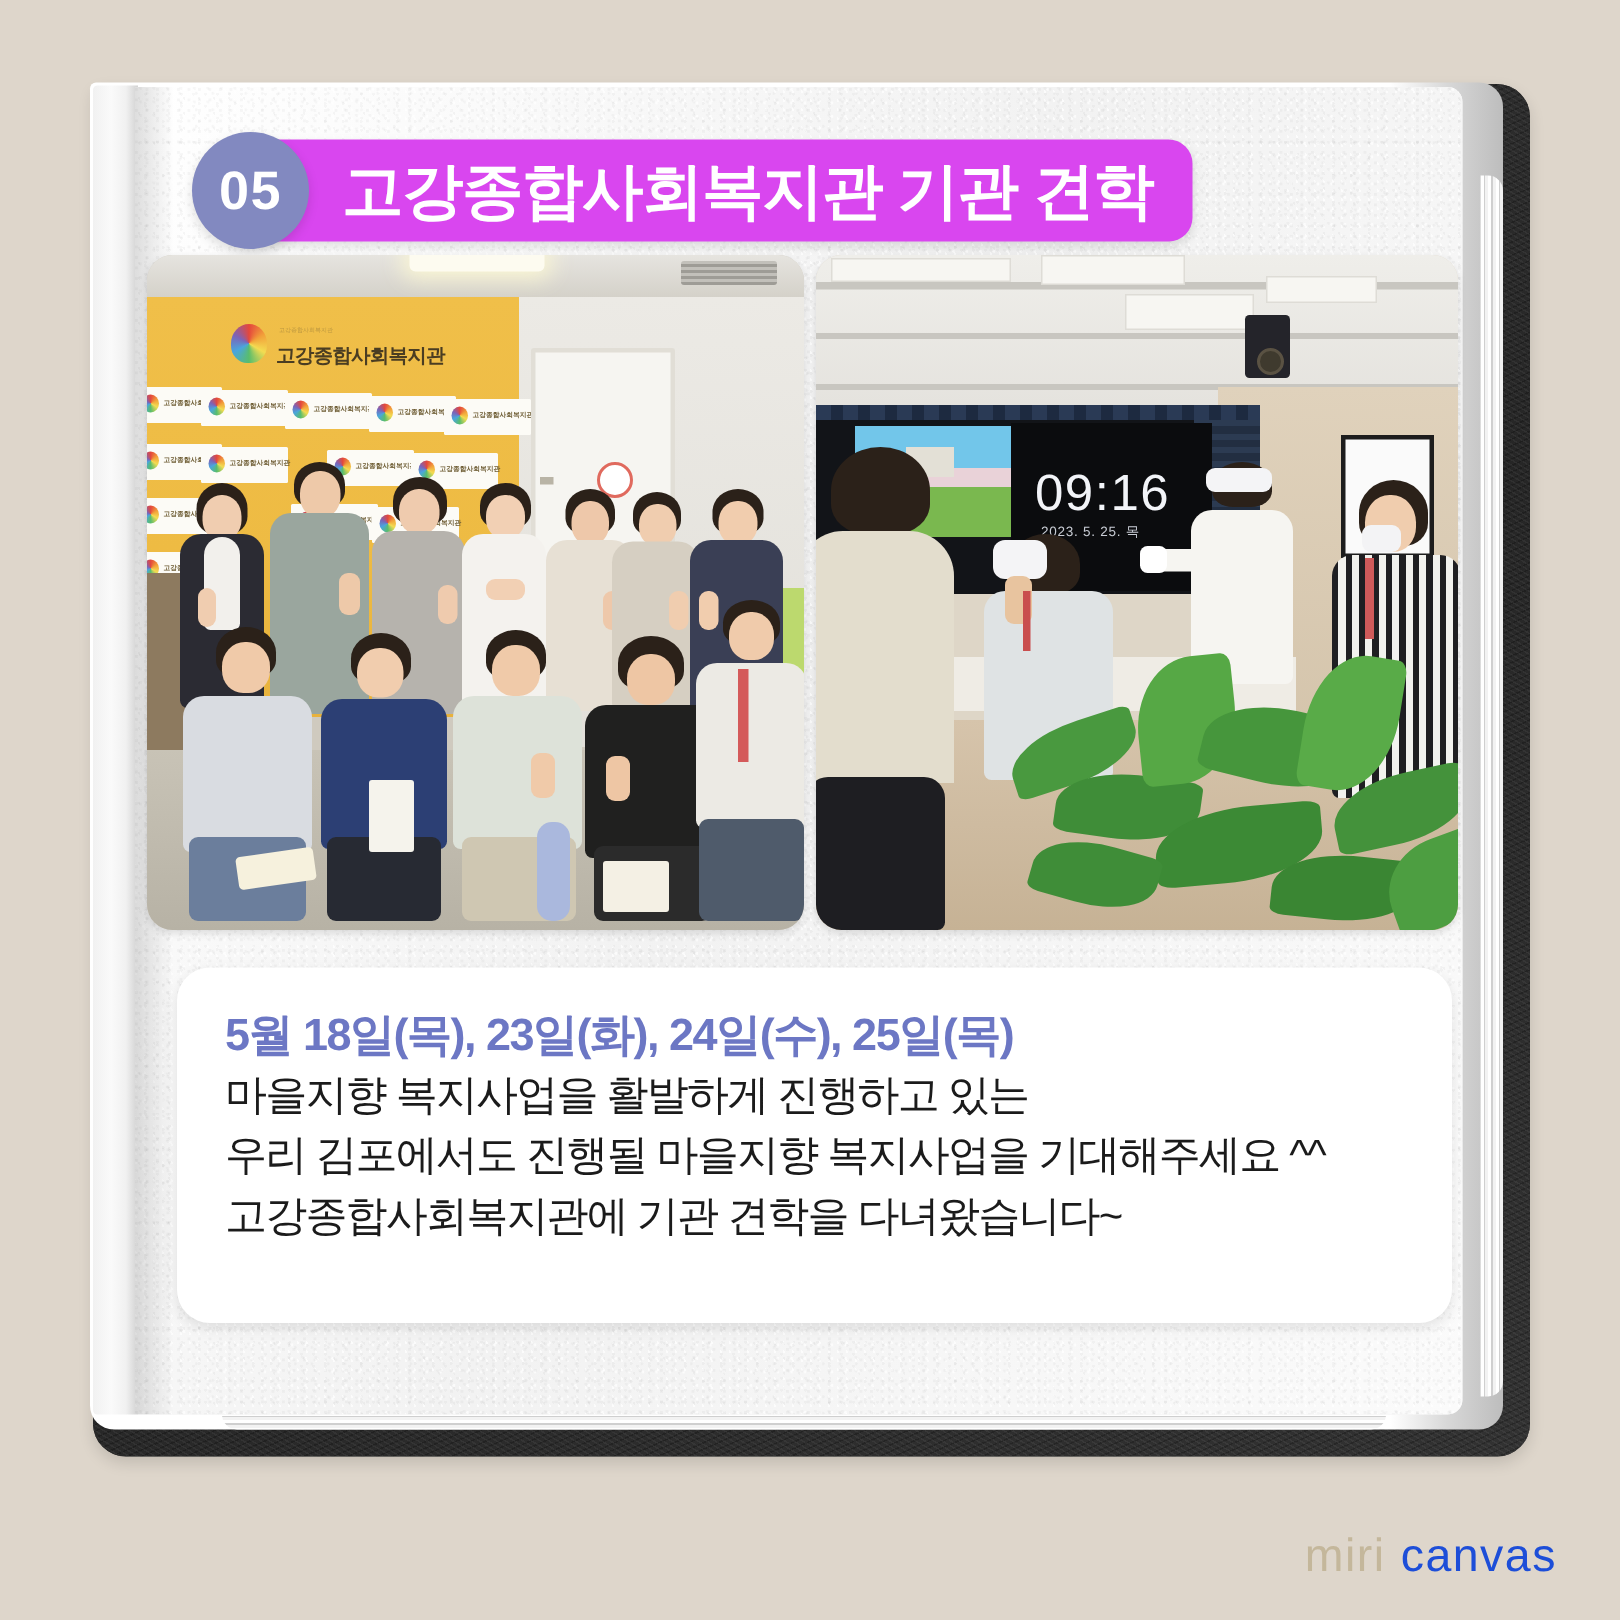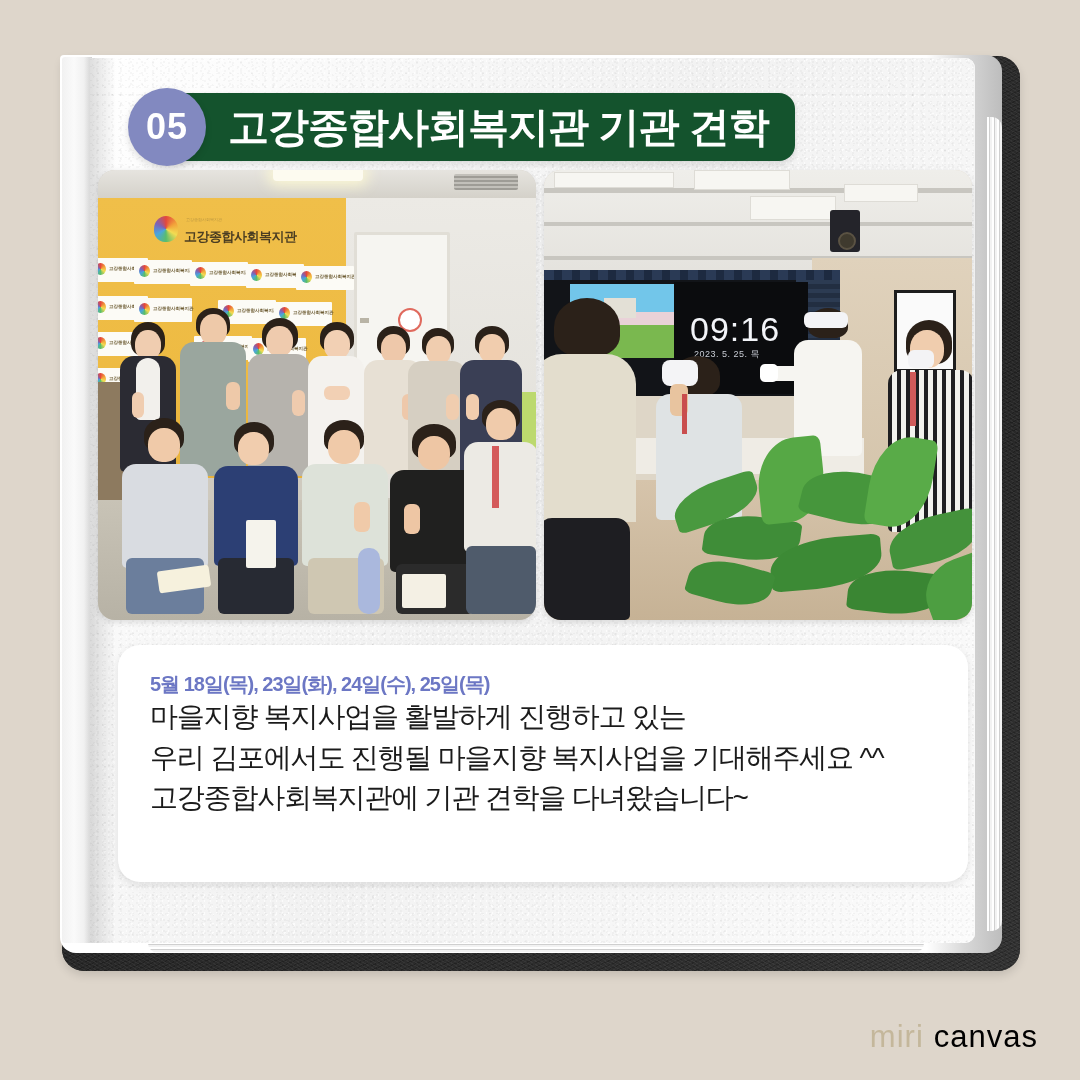--- a/index.html
+++ b/index.html
@@ -91,21 +91,21 @@
   .gutter{
     position:absolute; left:0; top:0; bottom:0; width:26px;
     background:linear-gradient(90deg,rgba(0,0,0,.13) 0%,rgba(0,0,0,0) 100%);
   }
 
   
   .banner{
     position:absolute; left:150px; top:93px;
     height:68px; padding:0 26px 0 78px;
     display:flex; align-items:center;
-    background:#14532d;
+    background:#d946ef;
     border-radius:16px;
     box-shadow:0 3px 7px rgba(0,0,0,.12);
   }
   .banner-title{
     color:#ffffff; font-size:41px; font-weight:bold;
     letter-spacing:-1px; white-space:nowrap;
     line-height:1;
   }
   .badge{
     position:absolute; left:128px; top:88px;
@@ -206,36 +206,36 @@
   .leaf{ position:absolute; background:#3d8d3a; border-radius:60% 10% 60% 10%; }
 
   
   .card{
     position:absolute; left:118px; top:645px; width:850px; height:237px;
     background:#ffffff; border-radius:22px;
     box-shadow:0 3px 9px rgba(0,0,0,.10);
     padding:27px 32px 0 32px;
   }
   .card-date{
-    color:#6c77c4; font-size:20px; font-weight:bold; letter-spacing:-1px;
+    color:#6c77c4; font-size:30px; font-weight:bold; letter-spacing:-1px;
     line-height:1.25; white-space:nowrap;
   }
   .card-line{
     color:#1b1b1b; font-size:28px; font-weight:500; letter-spacing:-1.2px;
     line-height:1.45; white-space:nowrap;
   }
 
   
   .logo{
     position:absolute; right:42px; bottom:28px;
     font-size:31px; letter-spacing:1px; line-height:1;
     display:flex; gap:10px; align-items:baseline;
   }
   .logo .m{ color:#c4b79b; font-weight:400; }
-  .logo .c{ color:#000000; font-weight:400; }
+  .logo .c{ color:#1d4ed8; font-weight:400; }
 </style>
 </head>
 <body>
 
 <div id="book">
 
   <div class="cover">
     <div class="cover-texture"></div>
   </div>
 

